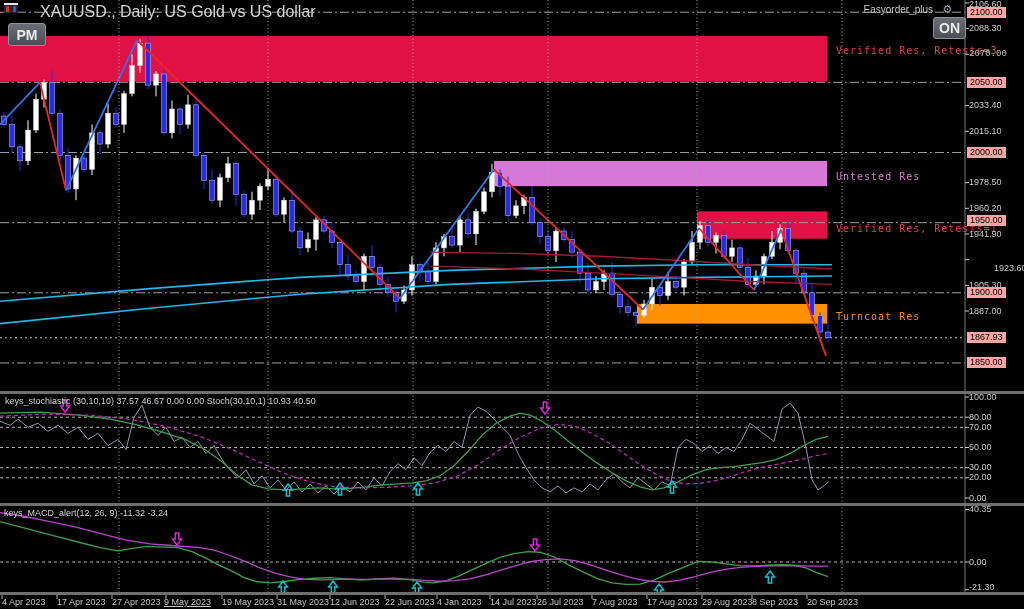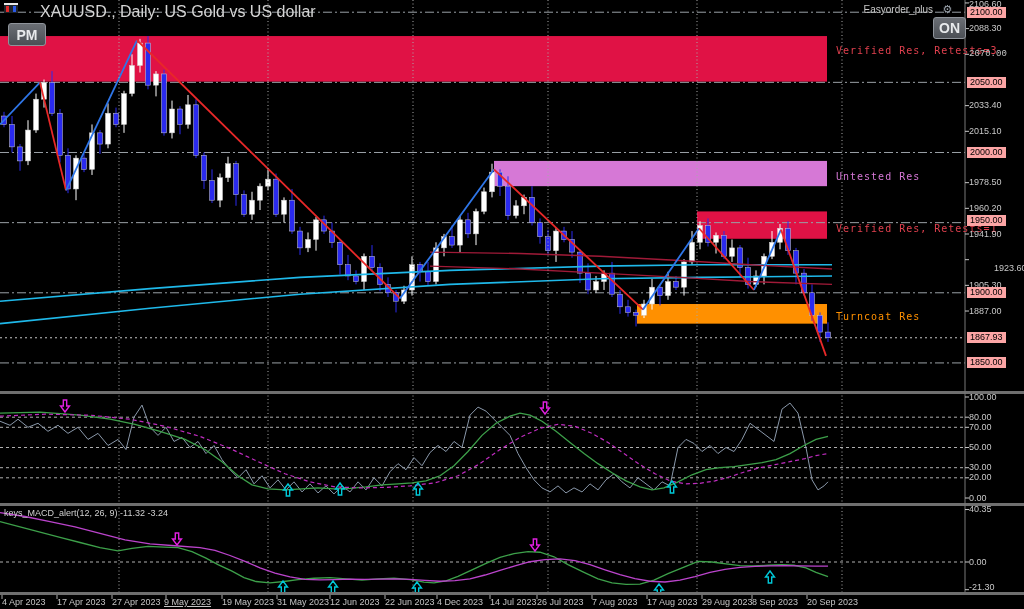--- a/index.html
+++ b/index.html
@@ -377,20 +377,21 @@
   </div>
 
   <div class="btn" style="left:8px;top:23px;width:36px;height:21px;">PM</div>
   <div class="btn" style="left:933px;top:17px;width:31px;height:20px;">ON</div>
 
   <div class="ea-row">
     <span class="ea-name">Easyorder_plus</span>
     <span class="ea-icon">⚙</span>
   </div>
 
+  <div class="ind-label" style="left:5px;top:396px;">keys_stochiastic (30,10,10) 37.57 46.67 0.00 0.00 Stoch(30,10,1) 10.93 40.50</div>
   <div class="ind-label" style="left:4px;top:508px;">keys_MACD_alert(12, 26, 9) -11.32 -3.24</div>
 
   <div id="overlays">
       <div class="zone-label" style="left:836px;top:45px;color:#E0404E;">Verified Res, Retests=3</div>
       <div class="zone-label" style="left:836px;top:171px;color:#D678D6;">Untested Res</div>
       <div class="zone-label" style="left:836px;top:223px;color:#E0404E;">Verified Res, Retests=1</div>
       <div class="zone-label" style="left:836px;top:311px;color:#FF9000;">Turncoat Res</div>
       <div class="ax-label" style="top:-1px;">2106.60</div>
       <div class="ax-label boxed" style="top:6.70538720538695px;">2100.00</div>
       <div class="ax-label" style="top:23.11952861952811px;">2088.30</div>
@@ -420,21 +421,21 @@
       <div class="ax-label" style="top:556.5px;">0.00</div>
       <div class="ax-label" style="top:582px;">-21.30</div>
       <div class="date-label" style="left:2px;">4 Apr 2023</div>
       <div class="date-label" style="left:57px;">17 Apr 2023</div>
       <div class="date-label" style="left:112px;">27 Apr 2023</div>
       <div class="date-label" style="left:164px;text-decoration:underline;">9 May 2023</div>
       <div class="date-label" style="left:222px;">19 May 2023</div>
       <div class="date-label" style="left:277px;">31 May 2023</div>
       <div class="date-label" style="left:330px;">12 Jun 2023</div>
       <div class="date-label" style="left:385px;">22 Jun 2023</div>
-      <div class="date-label" style="left:437px;">4 Dec 2023</div>
+      <div class="date-label" style="left:437px;">4 Jan 2023</div>
       <div class="date-label" style="left:490px;">14 Jul 2023</div>
       <div class="date-label" style="left:537px;">26 Jul 2023</div>
       <div class="date-label" style="left:592px;">7 Aug 2023</div>
       <div class="date-label" style="left:647px;">17 Aug 2023</div>
       <div class="date-label" style="left:702px;">29 Aug 2023</div>
       <div class="date-label" style="left:752px;">8 Sep 2023</div>
       <div class="date-label" style="left:807px;">20 Sep 2023</div>
     </div>
 
 </div>

